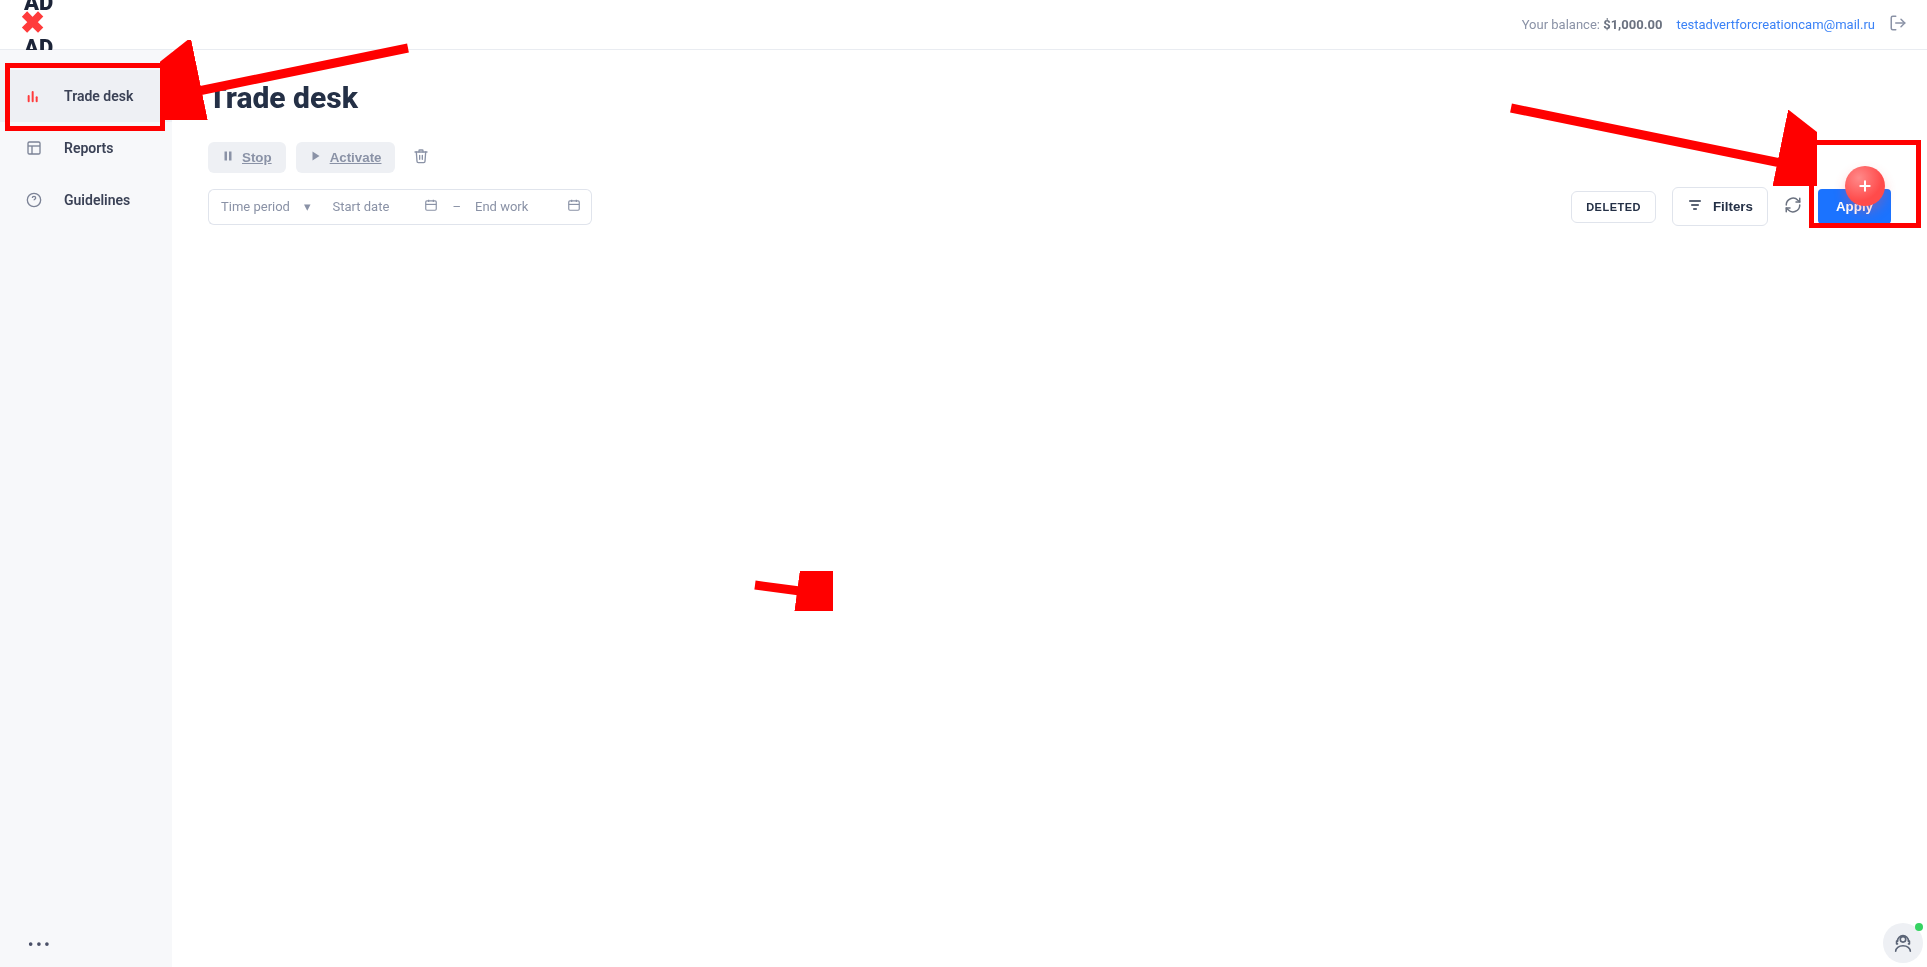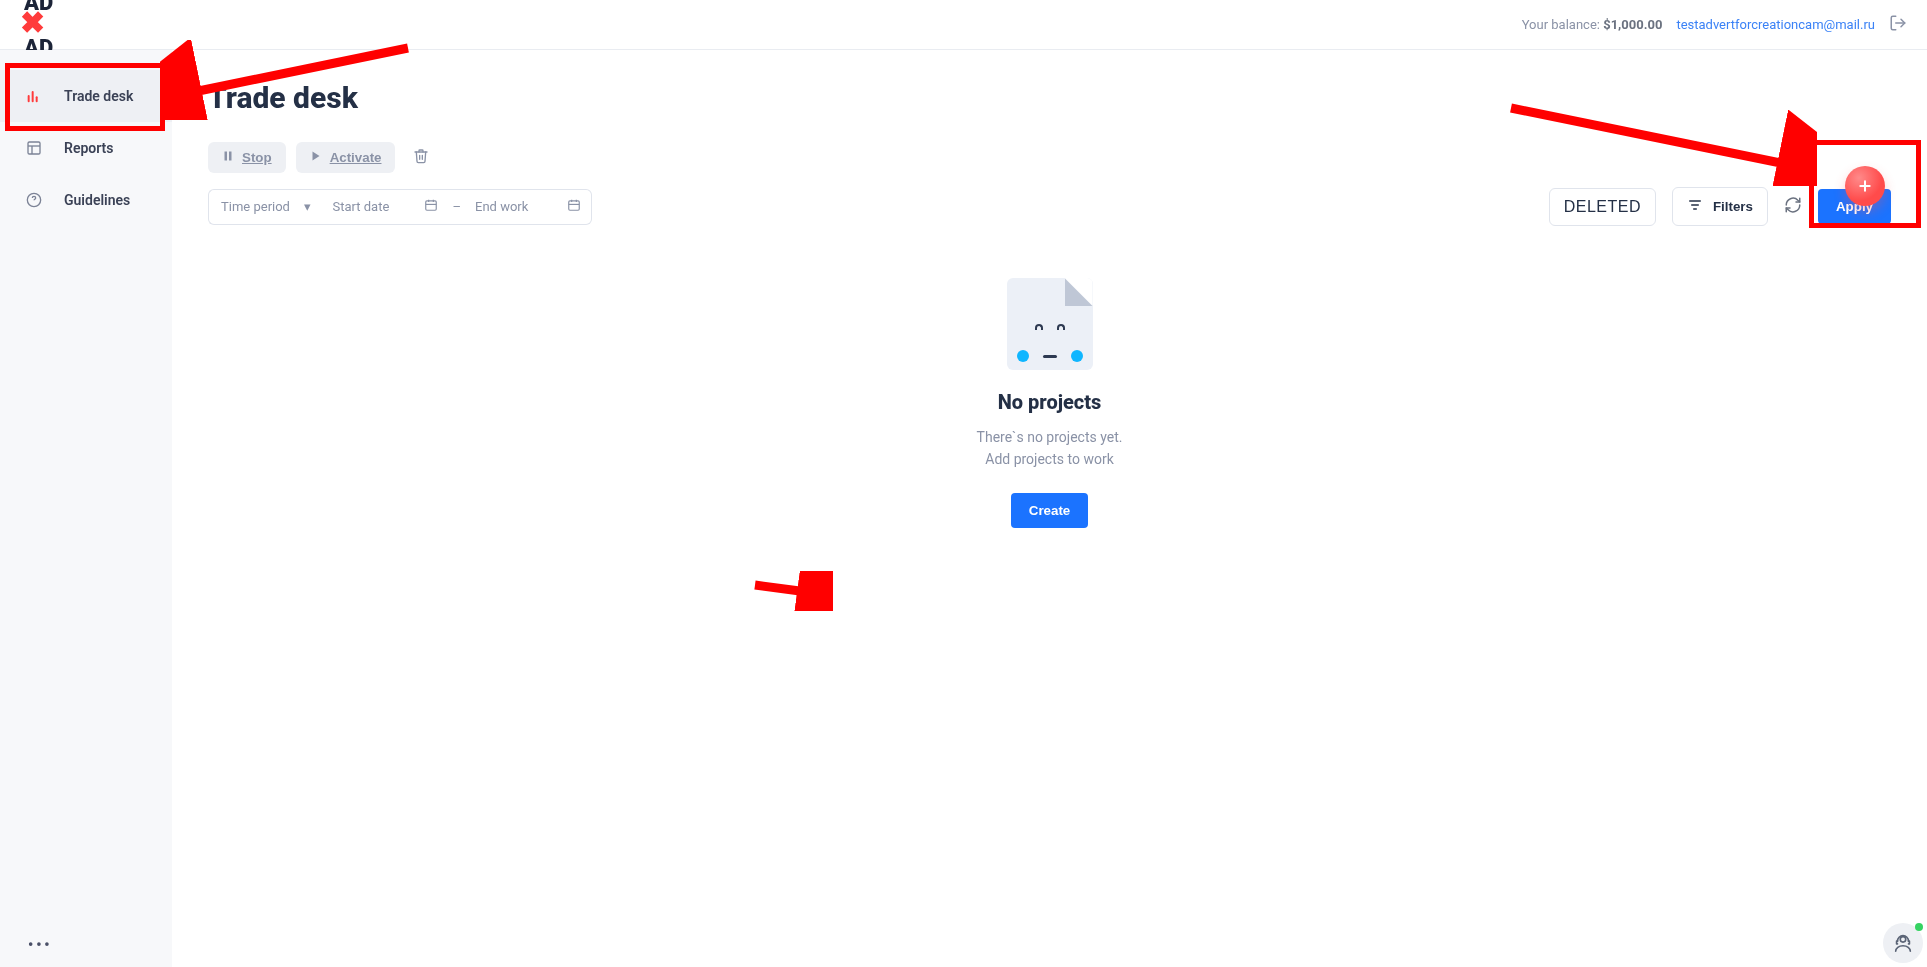--- a/index.html
+++ b/index.html
@@ -153,21 +153,21 @@
     .date-cell .ph { min-width: 64px; }
     .date-sep { color: #8a92a6; padding: 0 6px; }
     .cal-icon { color: #8a92a6; }
 
     .filters-right { display: inline-flex; align-items: center; gap: 16px; }
     .btn-outline {
       background: #ffffff; border: 1px solid #e0e4ec; color: #243046;
       padding: 9px 14px; border-radius: 6px; font-weight: 700; display: inline-flex; align-items: center; gap: 10px;
       cursor: pointer;
     }
-    .btn-outline.deleted { letter-spacing: 0.5px; font-weight: 400; font-size: 16px; }
+    .btn-outline.deleted { letter-spacing: 0.5px; font-weight: 700; font-size: 11px; }
     .btn-primary {
       background: #1b73ff; color: #ffffff; border: none; border-radius: 4px; padding: 10px 18px;
       font-weight: 800;
       cursor: pointer;
     }
     .refresh-icon { color: #6b7280; cursor: pointer; }
 
     
     .empty-state { text-align: center; margin: 52px auto 0 auto; width: 100%; position: relative; }
     .empty-illustration {
@@ -357,41 +357,20 @@
               <path d="M21 12a9 9 0 0 1-15.5 6.3L3 16"></path>
               <path d="M3 21v-5h5"></path>
             </svg>
         </span>
         <button class="btn-primary">
           <span>Apply</span>
         </button>
       </div>
     </div>
 
-    <div class="empty-state">
-      <div class="empty-illustration">
-        <div class="corner-white"></div>
-        <div class="corner"></div>
-        <div class="eyes">
-            <div class="eye"></div>
-            <div class="eye"></div>
-          </div>
-        <div class="foot-row">
-            <div class="dot"></div>
-            <div class="mouth"></div>
-            <div class="dot"></div>
-          </div>
-      </div>
-      <div class="empty-title">No projects</div>
-      <div class="empty-sub">There`s no projects yet.
-Add projects to work</div>
-      <button class="btn-primary create-btn">
-        <span>Create</span>
-      </button>
-    </div>
 
     <div class="support-fab">
       <svg width="22" height="22" viewBox="0 0 24 24" fill="none" stroke="currentColor" stroke-width="1.8" stroke-linecap="round" stroke-linejoin="round">
           <circle cx="12" cy="8" r="3"></circle>
           <path d="M4 21c0-3.5 3.5-6 8-6s8 2.5 8 6"></path>
           <path d="M18 10a6 6 0 1 0-12 0"></path>
           <path d="M18 10h1v3h-1"></path>
           <path d="M6 10H5v3h1"></path>
         </svg>
       <span class="support-dot"></span>

